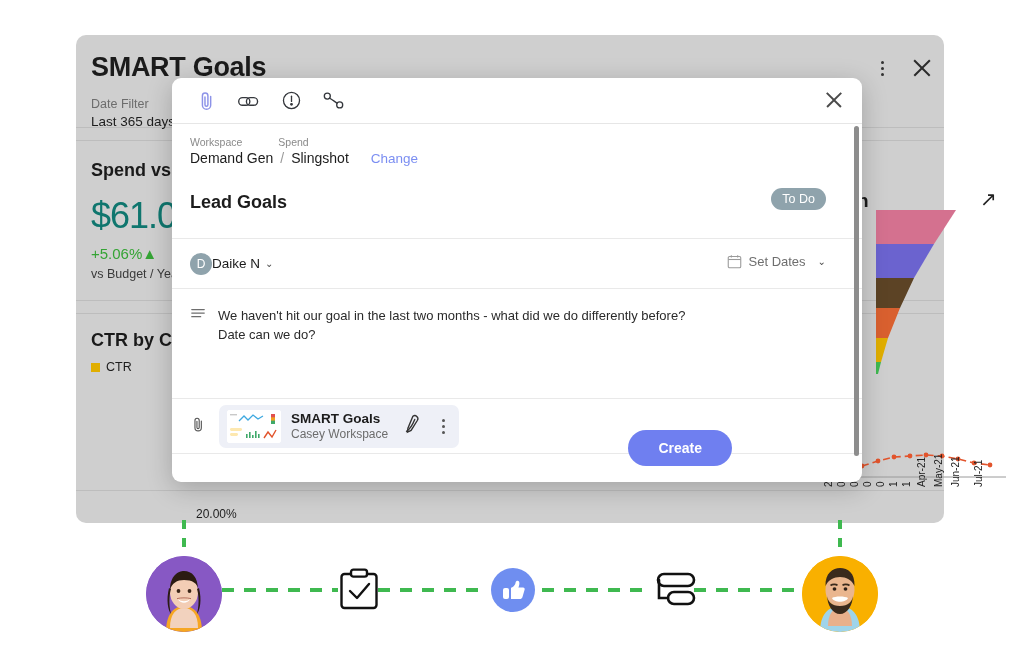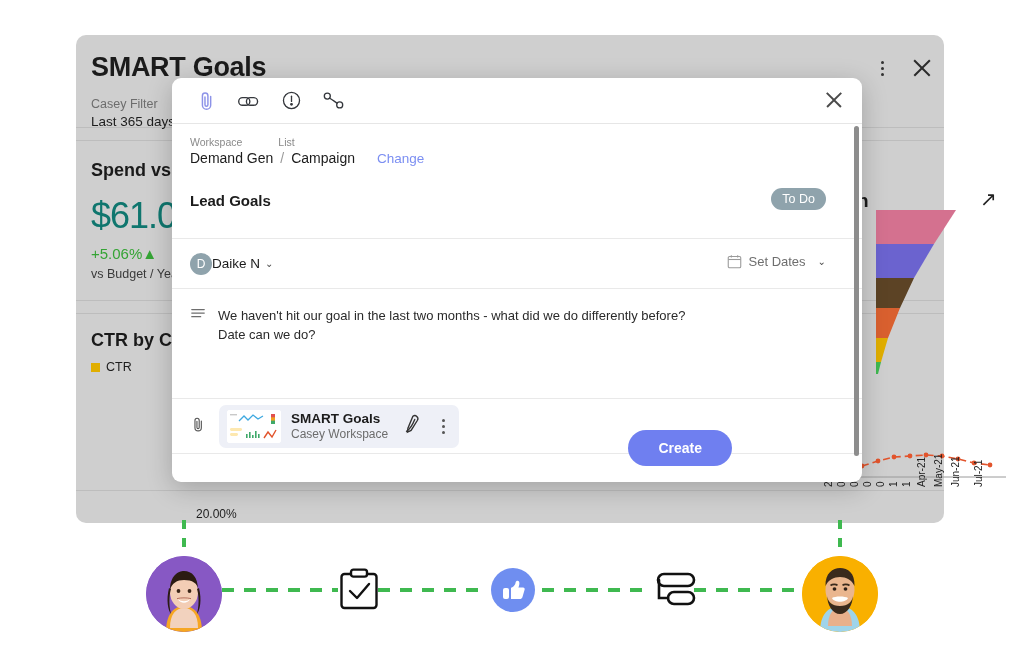--- a/index.html
+++ b/index.html
@@ -83,21 +83,21 @@
 
   .modal-body{position:relative;}
   .crumbrow{padding:12px 18px 0 18px;}
   .crumb-labels{display:flex;font-size:10.5px;color:#8a8a8a;align-items:center;}
   .crumb-labels .l1{margin-right:36px;}
   .crumb-vals{display:flex;align-items:baseline;font-size:14px;color:#1c1c1c;margin-top:2px;}
   .crumb-vals .sl{margin:0 7px;color:#9a9a9a;}
   .crumb-vals .chg{margin-left:22px;color:#7b8ef2;font-size:13.5px;cursor:pointer;}
 
   .titlerow{padding:26px 18px 0 18px;position:relative;height:46px;}
-  .task-title{font-size:15px;font-weight:bold;color:#1c1c1c;}
+  .task-title{font-size:18px;font-weight:bold;color:#1c1c1c;}
   .status-badge{
     position:absolute;right:36px;top:22px;
     background:#8fa3ac;color:#ffffff;font-size:12.5px;
     padding:4px 11px;border-radius:11px;
   }
 
   .rowsep{height:1px;background:#e9e9e9;margin:0;}
 
   .assignrow{display:flex;align-items:center;height:49px;padding:0 18px;position:relative;}
   .avatar-d{
@@ -169,21 +169,21 @@
     </div>
     <div class="dash-close"></div>
 
     <div class="card-sep" style="top:92px;"></div>
     <div class="card-sep" style="top:105px;"></div>
     <div class="card-sep" style="top:265px;"></div>
     <div class="card-sep" style="top:278px;"></div>
     <div class="card-sep" style="top:455px;"></div>
 
     <div class="datefilter">
-      <div class="dflabel">Casey Filter</div>
+      <div class="dflabel">Date Filter</div>
       <div class="dfval">Last 365 days</div>
     </div>
 
     <div class="kpi-title">Spend vs Budget</div>
     <div class="kpi-val">$61.0</div>
     <div class="kpi-delta">+5.06%▲</div>
     <div class="kpi-sub">vs Budget / Year</div>
 
     <div class="ctr-title">CTR by Campaign</div>
     <div class="ctr-legend">
@@ -274,26 +274,26 @@
         </svg>
       </div>
       <div class="modal-x"></div>
     </div>
 
     <div class="modal-body">
 
       <div class="crumbrow">
         <div class="crumb-labels">
           <span class="l1">Workspace</span>
-          <span>List</span>
+          <span>Spend</span>
         </div>
         <div class="crumb-vals">
           <span>Demand Gen</span>
           <span class="sl">/</span>
-          <span>Campaign</span>
+          <span>Slingshot</span>
           <span class="chg">Change</span>
         </div>
       </div>
 
       <div class="titlerow">
         <span class="task-title">Lead Goals</span>
         <span class="status-badge">To Do</span>
       </div>
 
       <div class="rowsep"></div>

